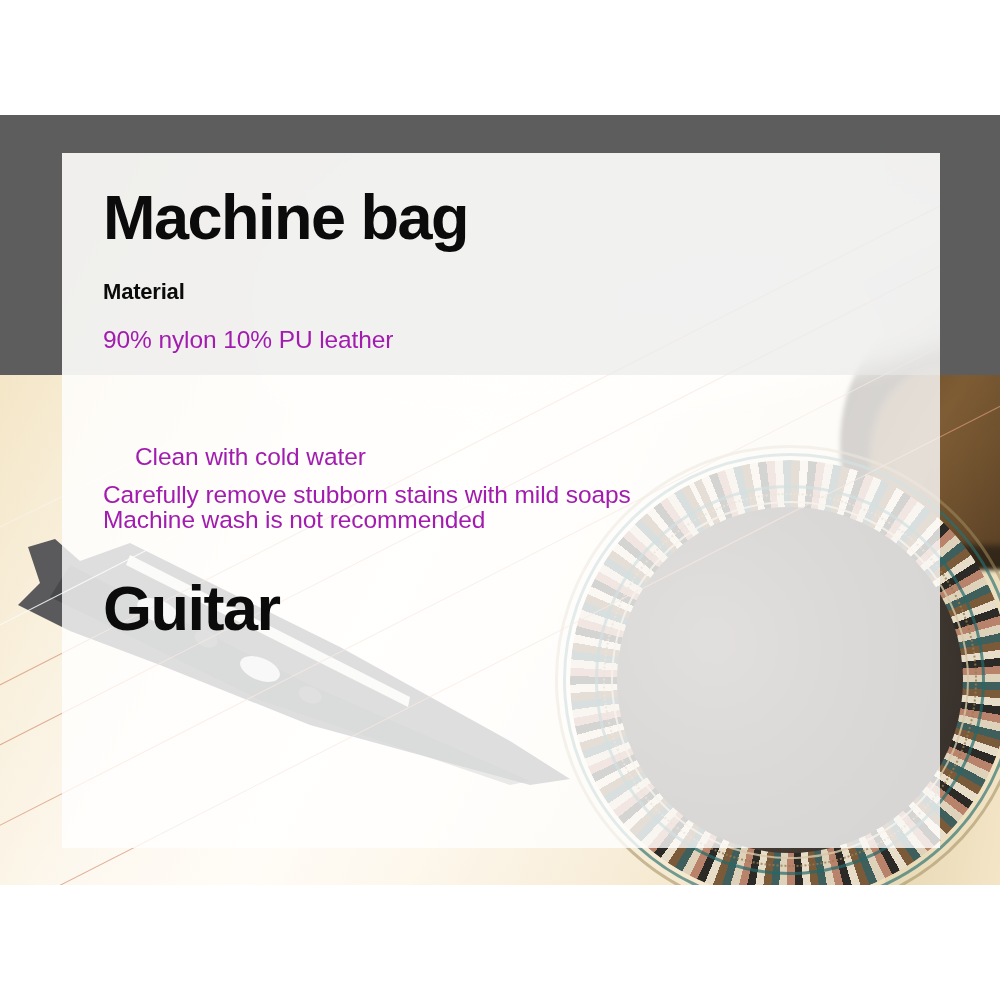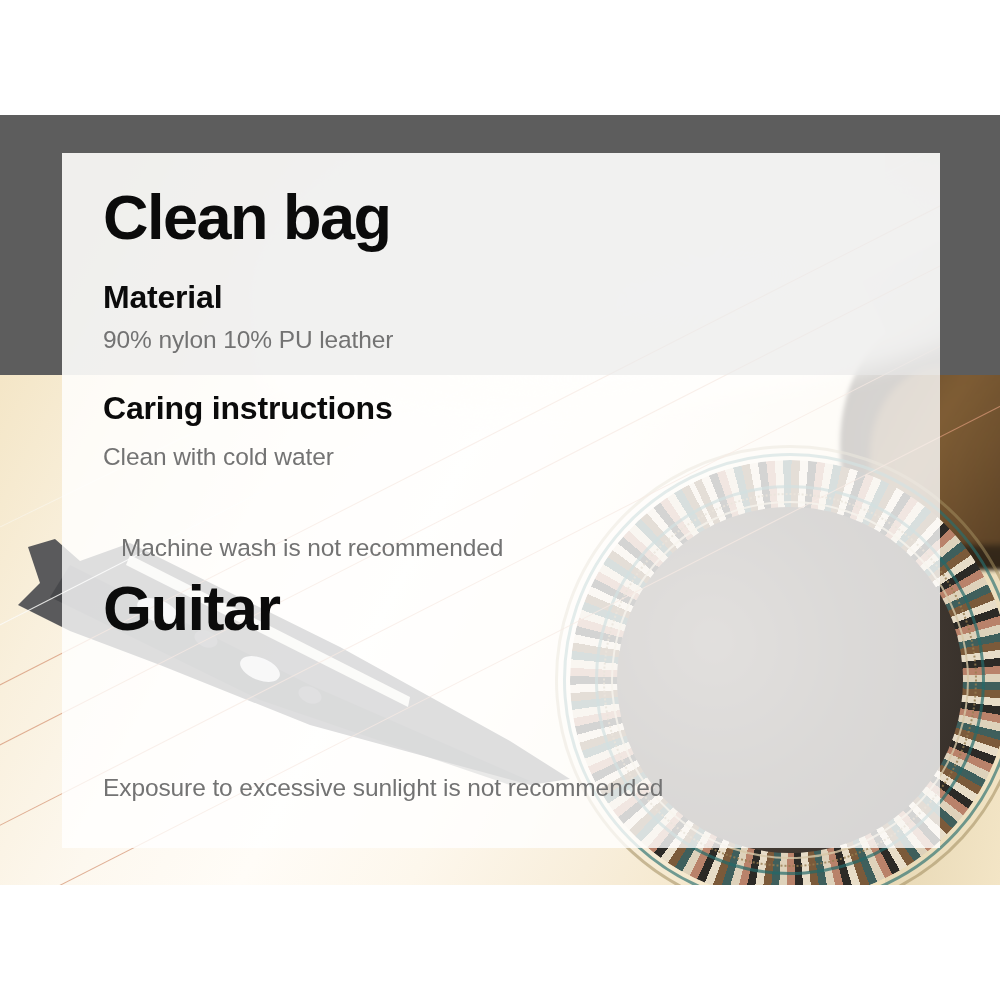--- a/index.html
+++ b/index.html
@@ -95,22 +95,22 @@
   
   .band{position:absolute;left:0;top:115px;width:1000px;height:770px;
     pointer-events:none;}
   .band-top{position:absolute;left:0;top:0;width:1000px;height:38px;background:#5d5d5d;}
   .band-left{position:absolute;left:0;top:0;width:62px;height:260px;background:#5d5d5d;}
   .band-right{position:absolute;right:0;top:0;width:60px;height:260px;background:#5d5d5d;}
 
   
   .txt{position:absolute;left:103px;color:#0b0b0b;white-space:nowrap;}
   .h1{font-size:63px;font-weight:700;letter-spacing:-1.5px;line-height:1;}
-  .h2{font-size:32px;font-weight:700;letter-spacing:-.2px;line-height:1;}
-  .p{font-size:24.5px;font-weight:400;color:#737373;letter-spacing:-.1px;line-height:1;}
+  .h2{font-size:22px;font-weight:700;letter-spacing:-.2px;line-height:1;}
+  .p{font-size:24.5px;font-weight:400;color:#a21caf;letter-spacing:-.1px;line-height:1;}
 </style>
 </head>
 <body>
 
 <div class="canvas">
 
   <div class="photo">
     <div class="wood-top"></div>
     <div class="right-rim"></div>
     <div class="dark-wedge"></div>
@@ -151,26 +151,25 @@
 
   <div class="panel"></div>
   <div class="panel-top"></div>
 
   <div class="band">
     <div class="band-top"></div>
     <div class="band-left"></div>
     <div class="band-right"></div>
   </div>
 
-  <div class="txt h1" style="top:186px;">Clean bag</div>
+  <div class="txt h1" style="top:186px;">Machine bag</div>
 
   <div class="txt h2" style="top:281px;">Material</div>
   <div class="txt p" style="top:328px;">90% nylon 10% PU leather</div>
 
-  <div class="txt h2" style="top:392px;">Caring instructions</div>
-  <div class="txt p" style="top:445px;">Clean with cold water</div>
-  <div class="txt p" style="top:536px;margin-left:18px;">Machine wash is not recommended</div>
+  <div class="txt p" style="top:445px;margin-left:32px;">Clean with cold water</div>
+  <div class="txt p" style="top:483px;">Carefully remove stubborn stains with mild soaps</div>
+  <div class="txt p" style="top:508px;">Machine wash is not recommended</div>
 
   <div class="txt h1" style="top:577px;">Guitar</div>
 
-  <div class="txt p" style="top:776px;">Exposure to excessive sunlight is not recommended</div>
 
 </div>
 
 </body></html>

